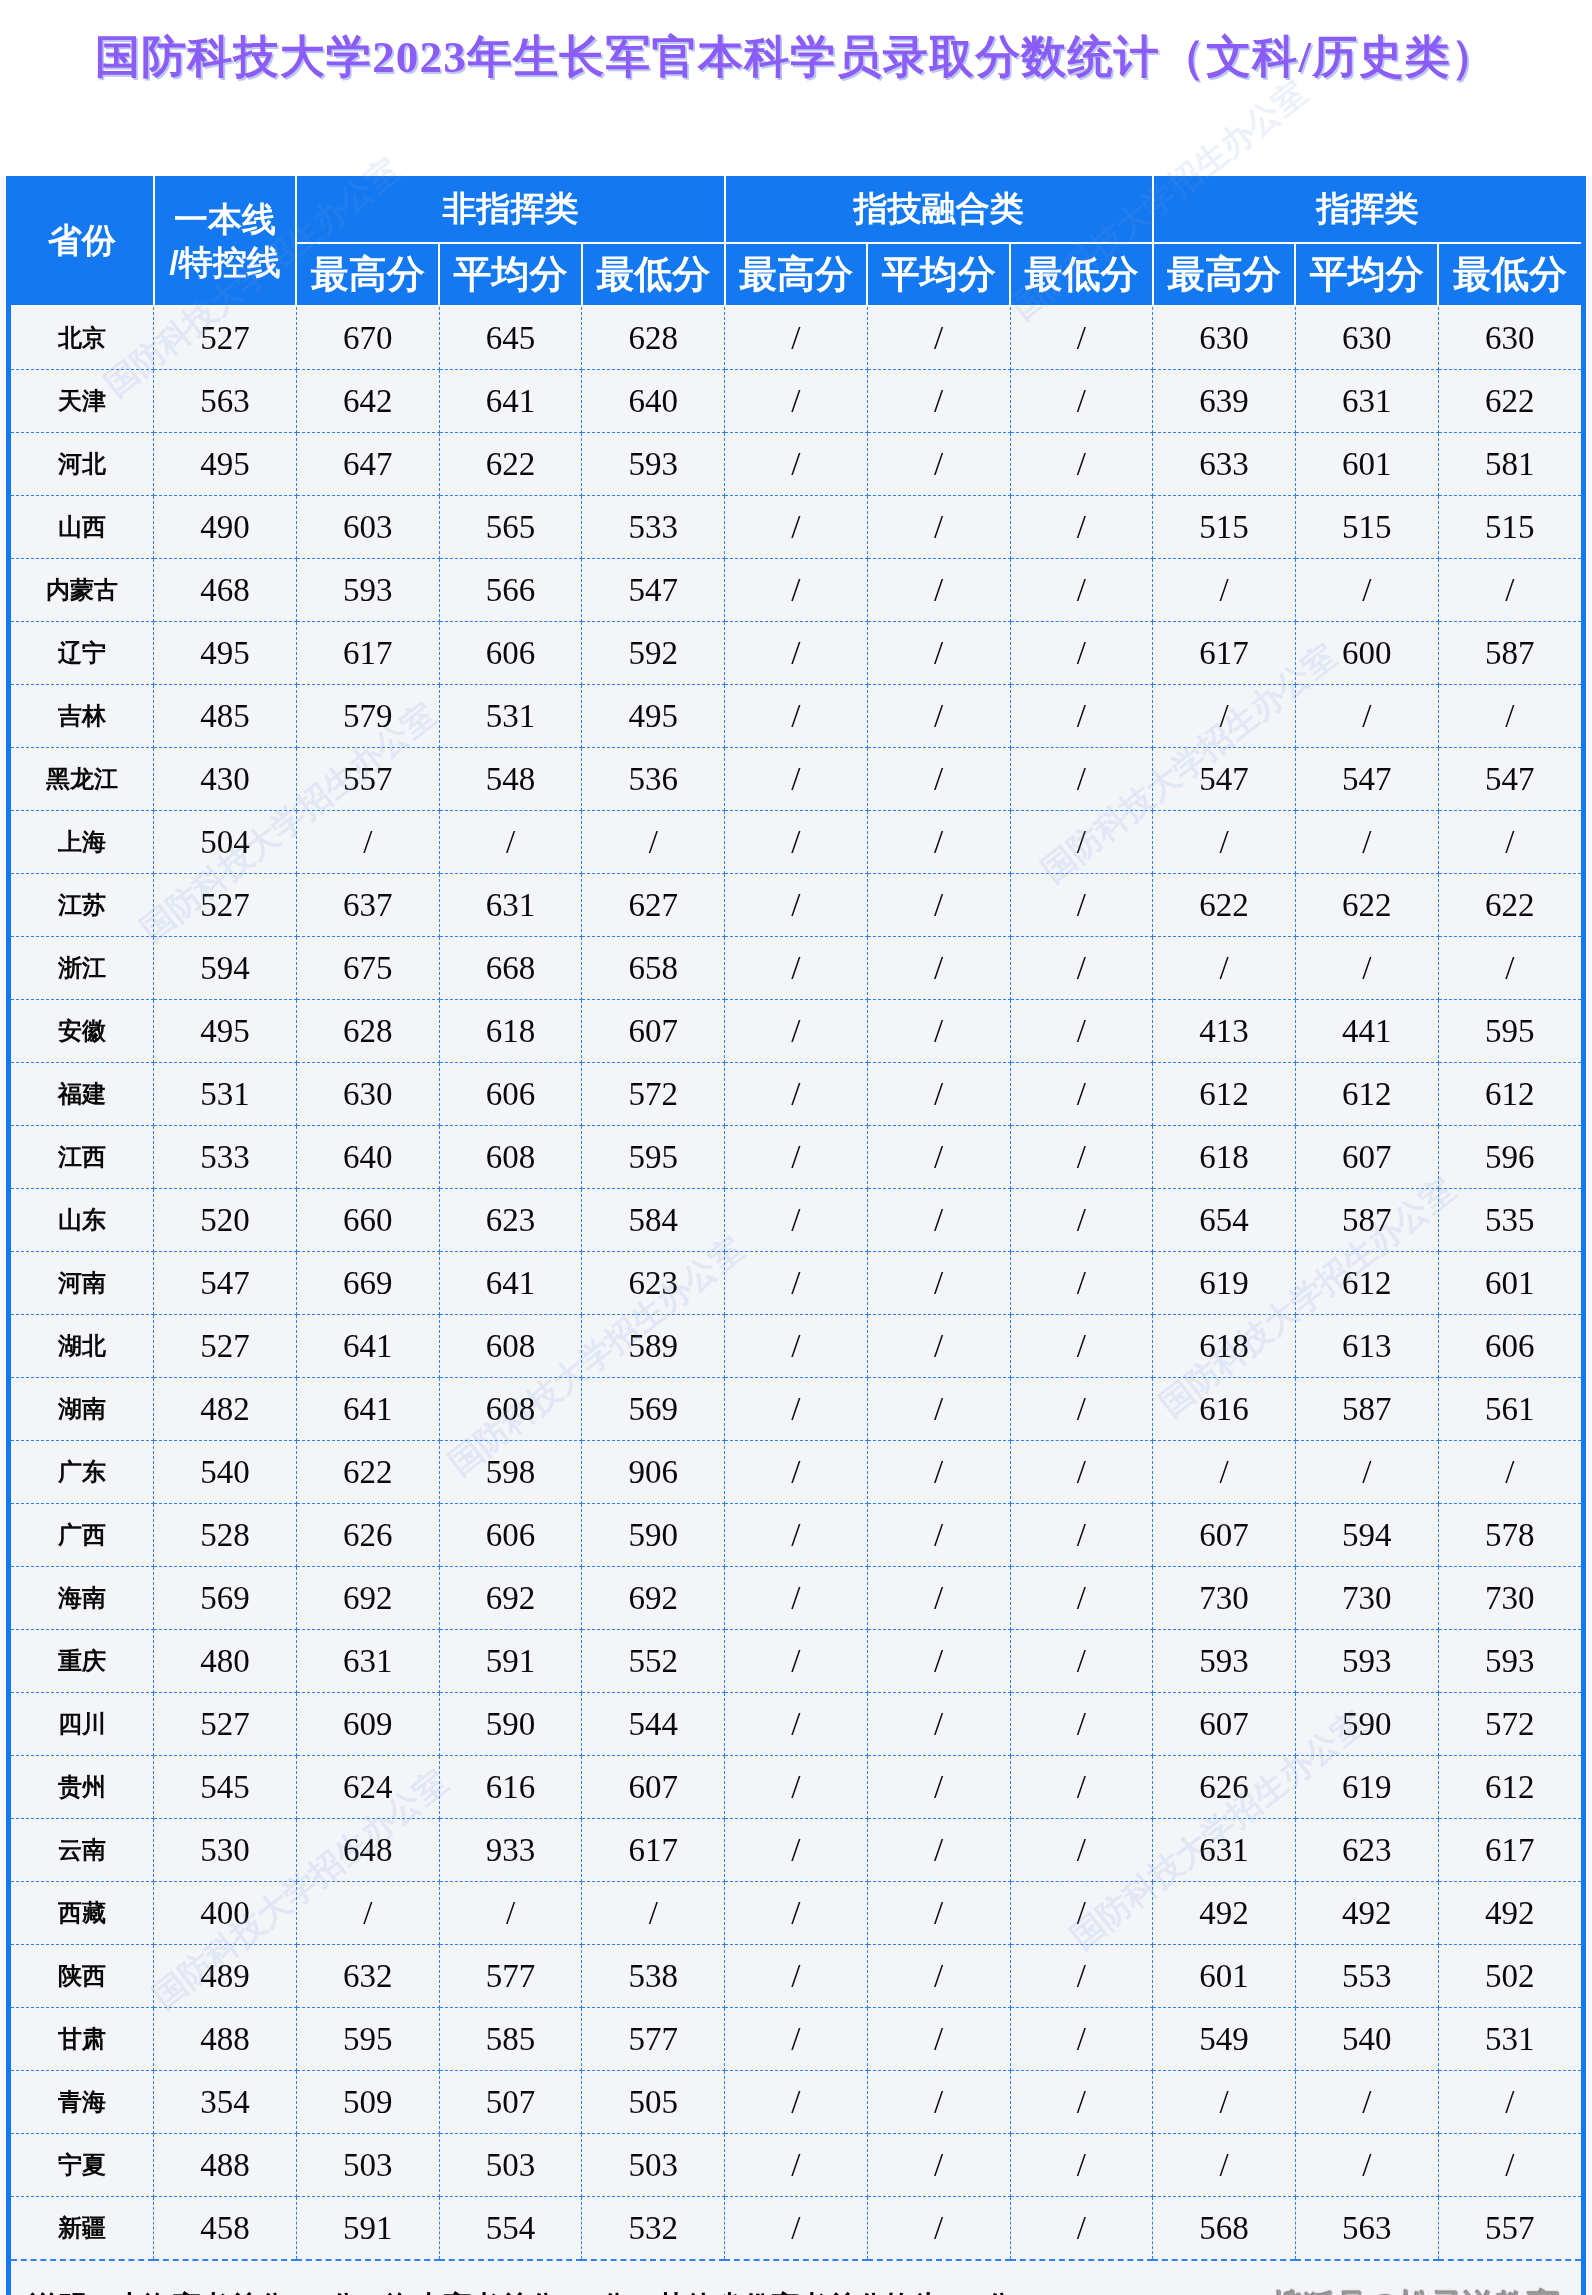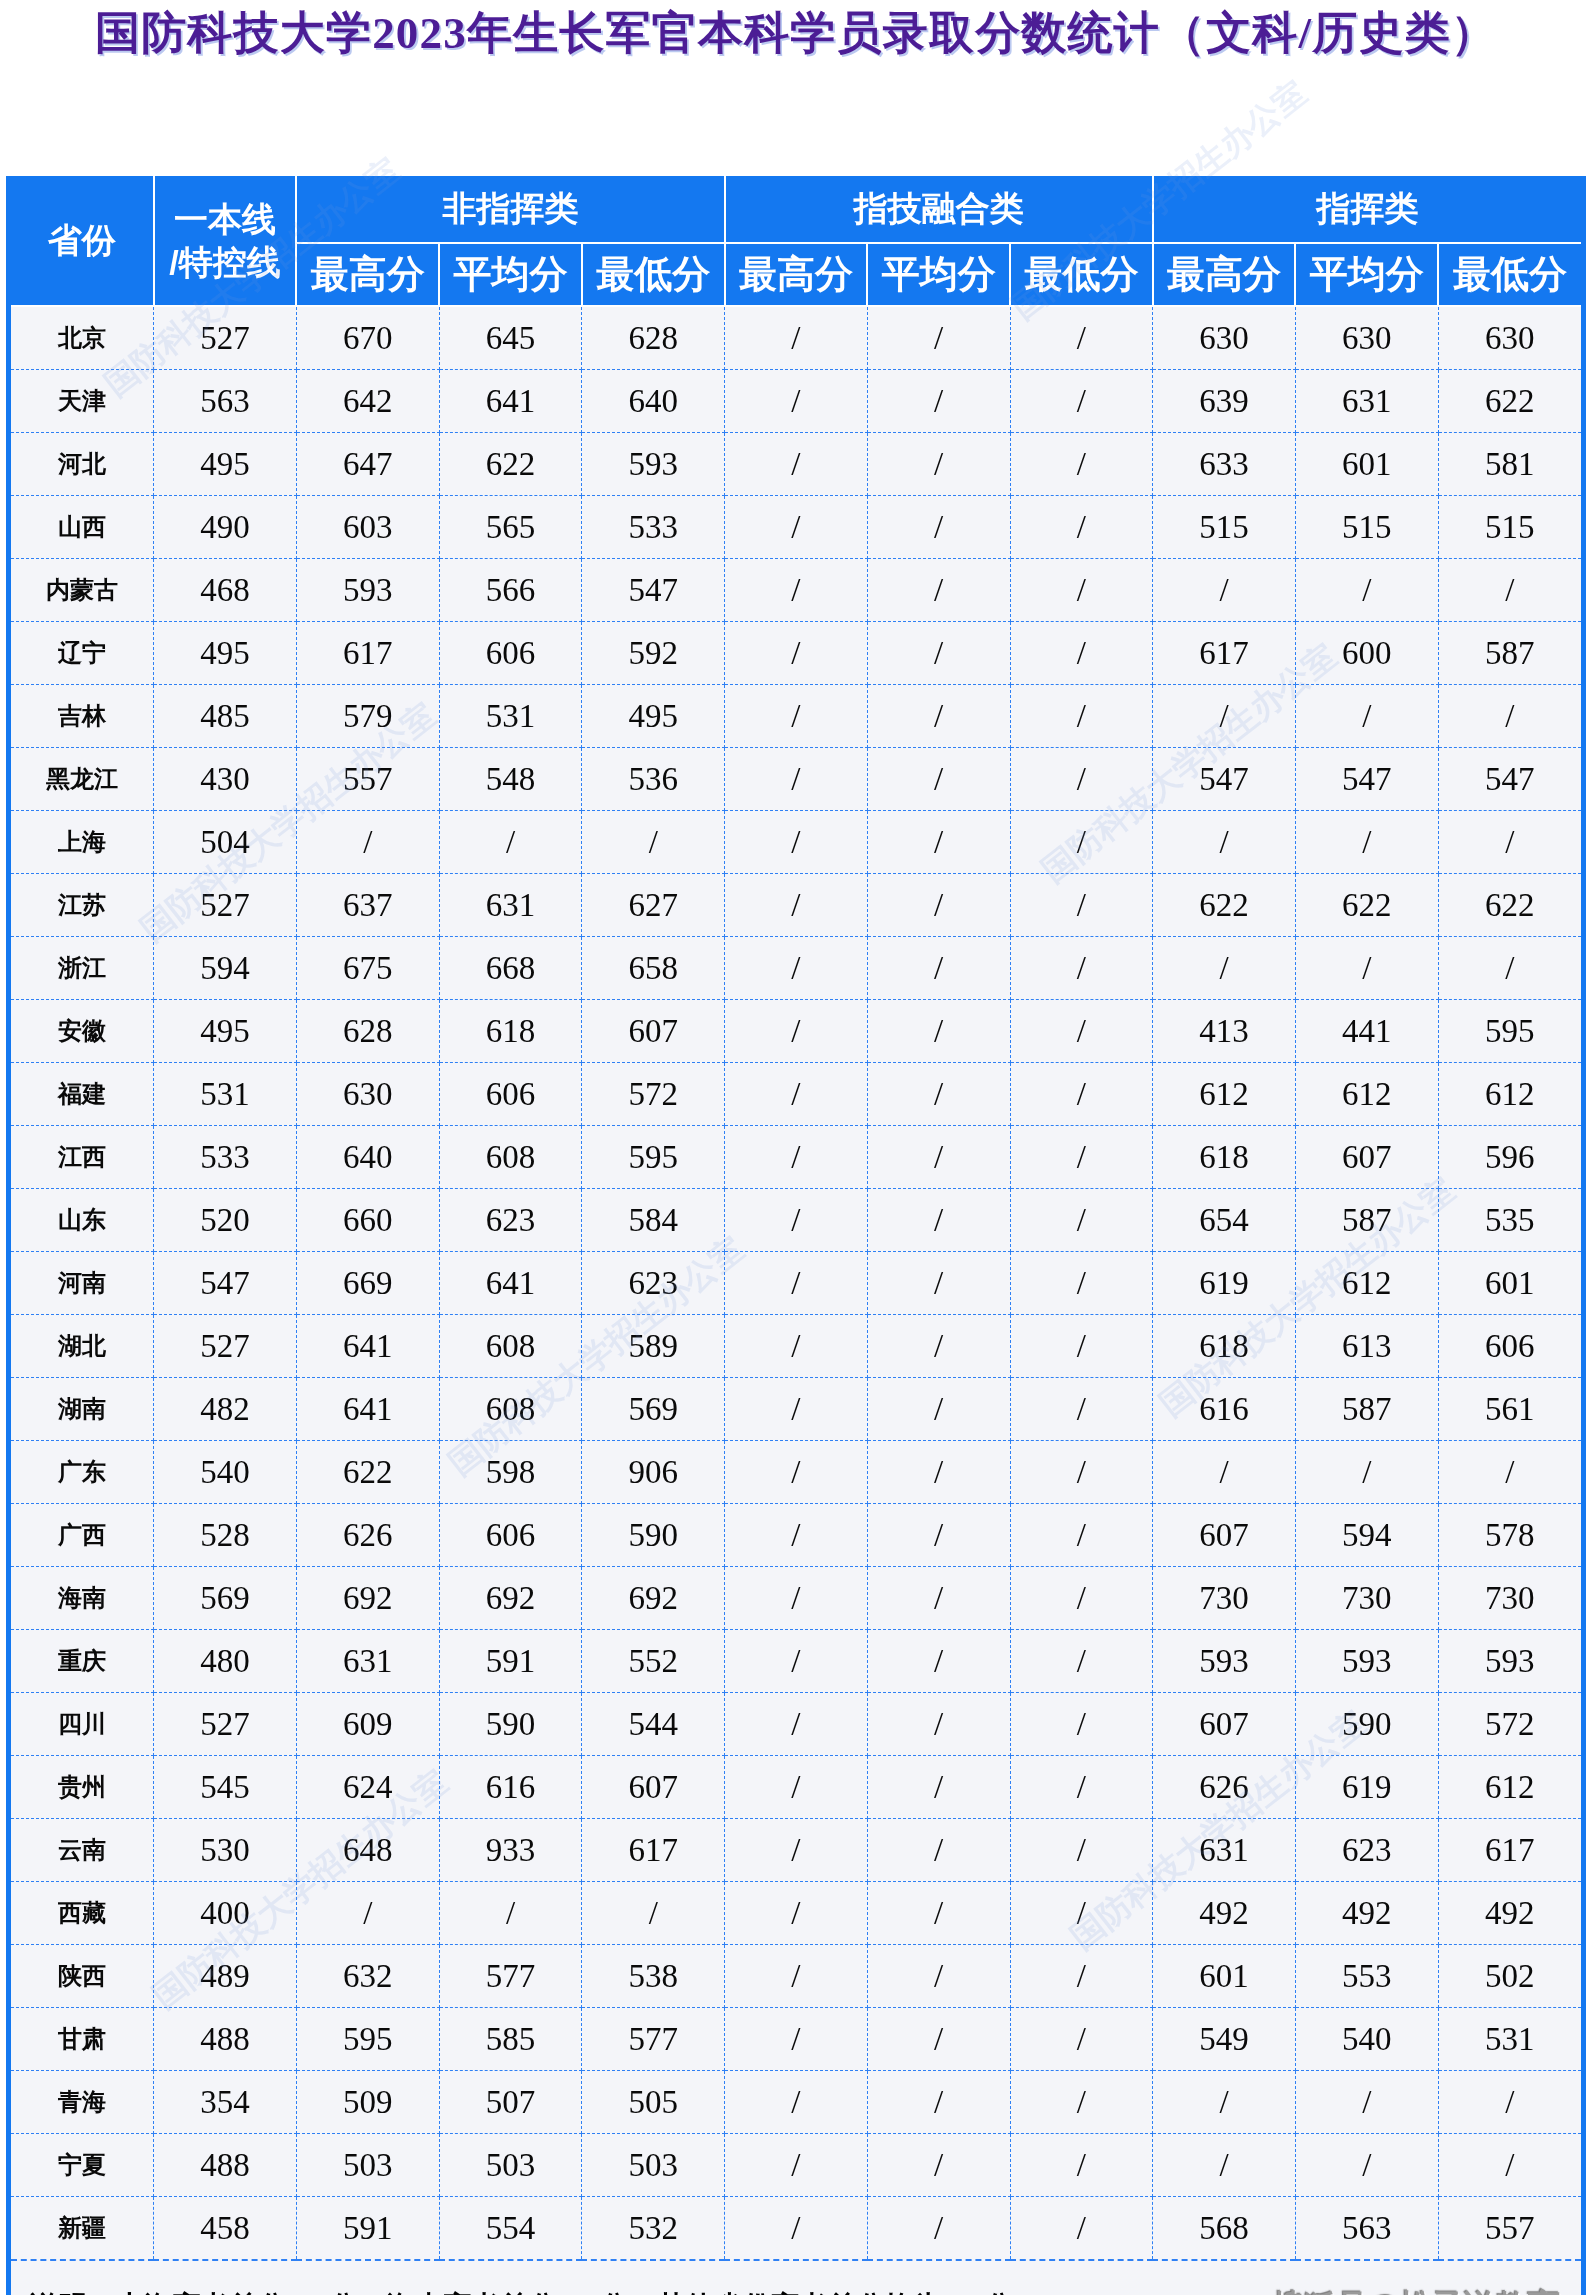--- a/index.html
+++ b/index.html
@@ -2,21 +2,21 @@
 <html style="font-size:9.5px"><head>
 <meta charset="utf-8">
 <style>
   html,body{margin:0;padding:0;background:#ffffff;}
   body{width:1592px;height:2295px;position:relative;overflow:hidden;
        font-family:"Liberation Serif","DejaVu Serif",serif;}
   .page{position:absolute;inset:0;}
 
   
   .title-band{height:176px;display:flex;align-items:flex-start;justify-content:center;}
-  .main-title{margin-top:3px;font-size:45px;font-weight:bold;color:#4c1d95;
+  .main-title{margin-top:27px;font-size:45px;font-weight:bold;color:#8b5cf6;
               letter-spacing:1.2px;white-space:nowrap;
               text-shadow:1.8px 2.4px 0 rgba(10,60,200,0.28);}
 
   
   .table-wrap{margin:0 6px;border-left:5.3px solid #1478f0;border-right:5.3px solid #1478f0;
               border-bottom:9.5px solid #1478f0;}
   table{border-collapse:collapse;table-layout:fixed;width:100%;}
   thead th{background:#1478f0;color:#ffffff;font-weight:bold;
            font-family:"Liberation Sans","DejaVu Sans",sans-serif;
            border:2.4px solid #ffffff;text-align:center;vertical-align:middle;}

